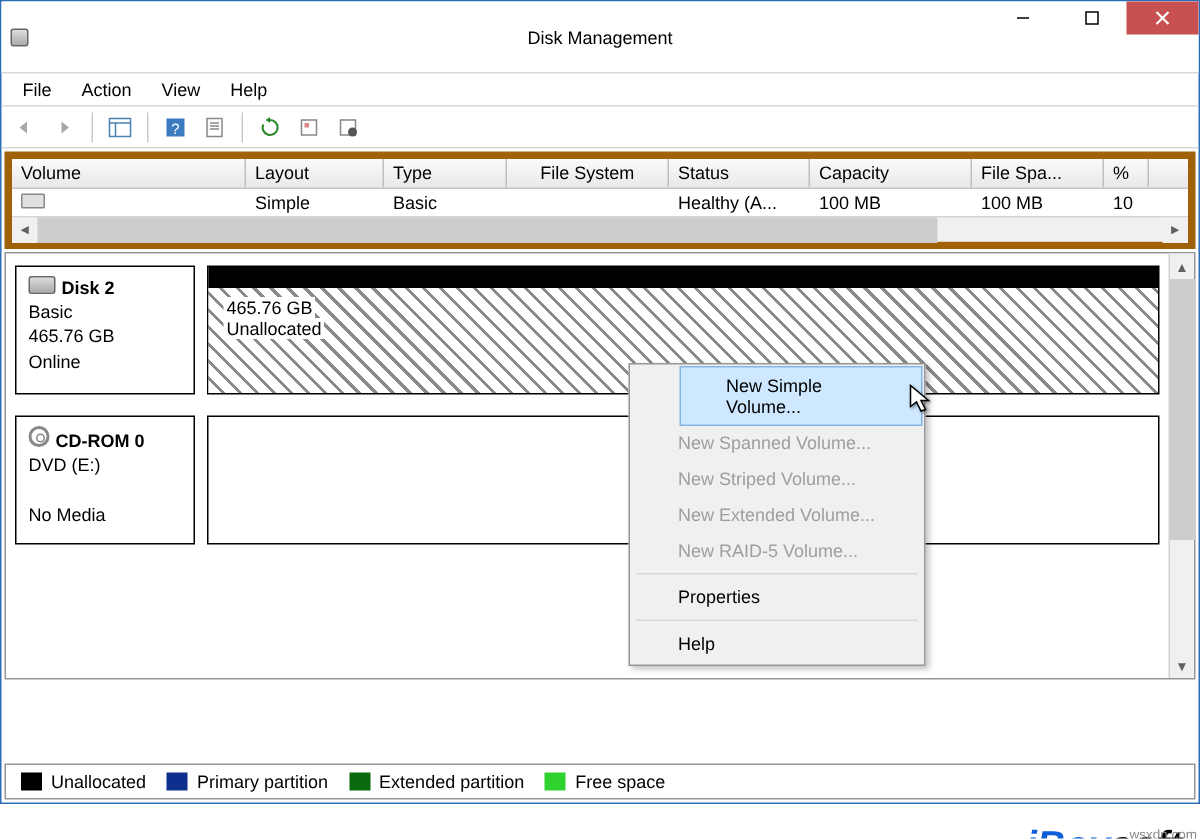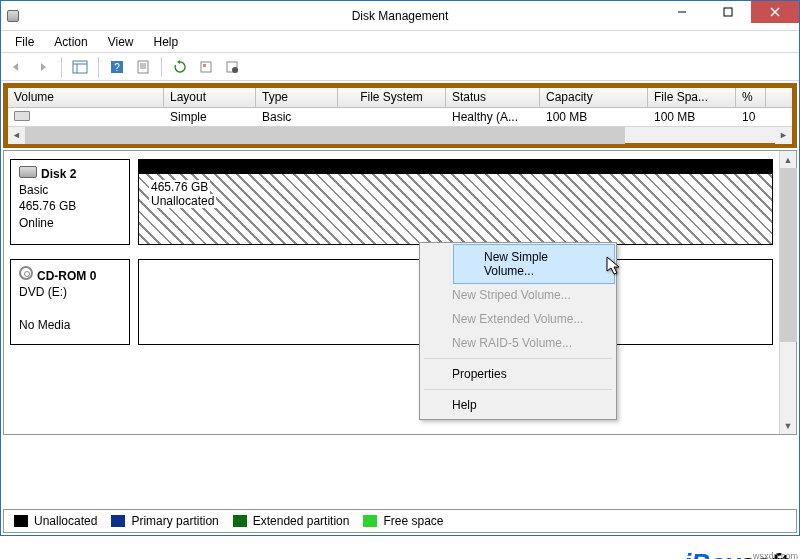--- a/index.html
+++ b/index.html
@@ -1,19 +1,19 @@
 <!DOCTYPE html>
 <html><head>
 <meta charset="utf-8">
 <style>
   * { box-sizing: border-box; font-family: "Segoe UI", Tahoma, sans-serif; }
   body { margin: 0; background: #fff; font-size: 12px; color: #000; user-select: none; }
   .window { width: 800px; height: 536px; border: 1px solid #2a6fb6; position: relative; background: #fff; }
   
-  .titlebar { height: 30px; background: #fff; display: flex; align-items: center; position: relative; border-bottom: 1px solid #d8d8d8; }
+  .titlebar { height: 48px; background: #fff; display: flex; align-items: center; position: relative; border-bottom: 1px solid #d8d8d8; }
   .titlebar .icon { margin: 0 6px; width:16px; height:16px; display:flex; align-items:center; justify-content:center;}
   .titlebar .title { position:absolute; left:50%; transform:translateX(-50%); font-size:12px; }
   .winbtns { position:absolute; right:0; top:0; display:flex; height:22px;}
   .winbtn { width:46px; display:flex; align-items:center; justify-content:center; font-family: "Segoe UI Symbol", sans-serif; font-size:11px;}
   .winbtn.close { background:#c75050; color:#fff; width:48px;}
   
   .menubar { height:22px; display:flex; align-items:center; padding:0 6px; gap:4px; border-bottom:1px solid #d8d8d8;}
   .menubar .mi { padding:2px 8px; }
   
   .toolbar { height:28px; display:flex; align-items:center; padding:0 4px; gap:2px; border-bottom:1px solid #d8d8d8;}
@@ -219,20 +219,21 @@
 
   <div class="legend" id="legend">
         <span class="legend-item"><span class="sw" style="background:#000000"></span>Unallocated</span>
         <span class="legend-item"><span class="sw" style="background:#0f2f8f"></span>Primary partition</span>
         <span class="legend-item"><span class="sw" style="background:#0a6a0f"></span>Extended partition</span>
         <span class="legend-item"><span class="sw" style="background:#2fd22f"></span>Free space</span>
       </div>
 
   <div class="ctxmenu" id="ctxmenu">
         <div class="cmi enabled hl">New Simple Volume...</div>
+        <div class="cmi disabled">New Spanned Volume...</div>
         <div class="cmi disabled">New Striped Volume...</div>
         <div class="cmi disabled">New Extended Volume...</div>
         <div class="cmi disabled">New RAID-5 Volume...</div>
         <div class="csep"></div>
         <div class="cmi enabled">Properties</div>
         <div class="csep"></div>
         <div class="cmi enabled">Help</div>
       </div>
 
   <div class="cursor">

